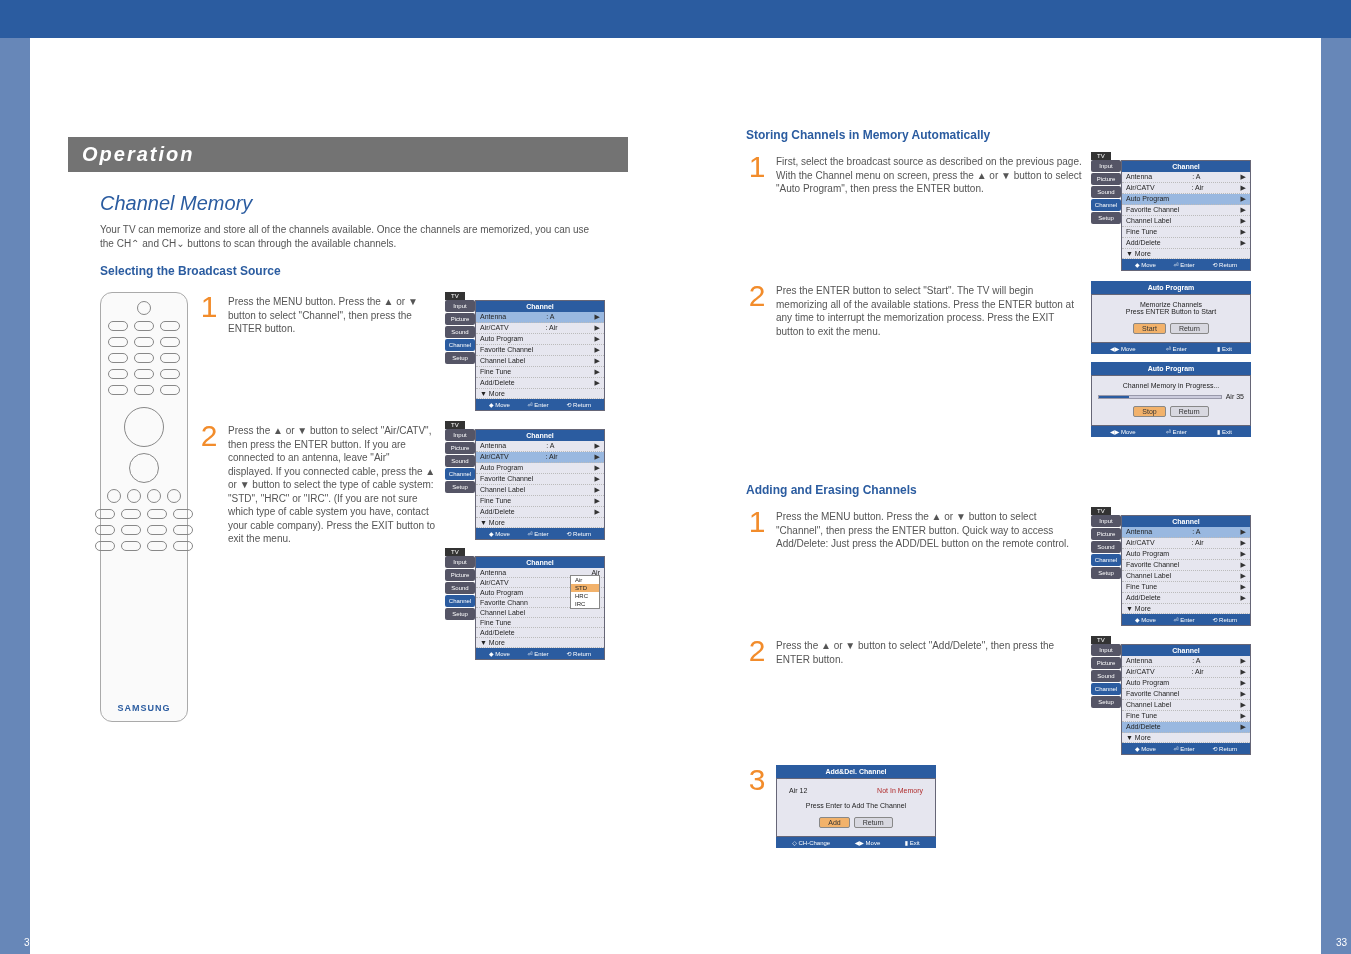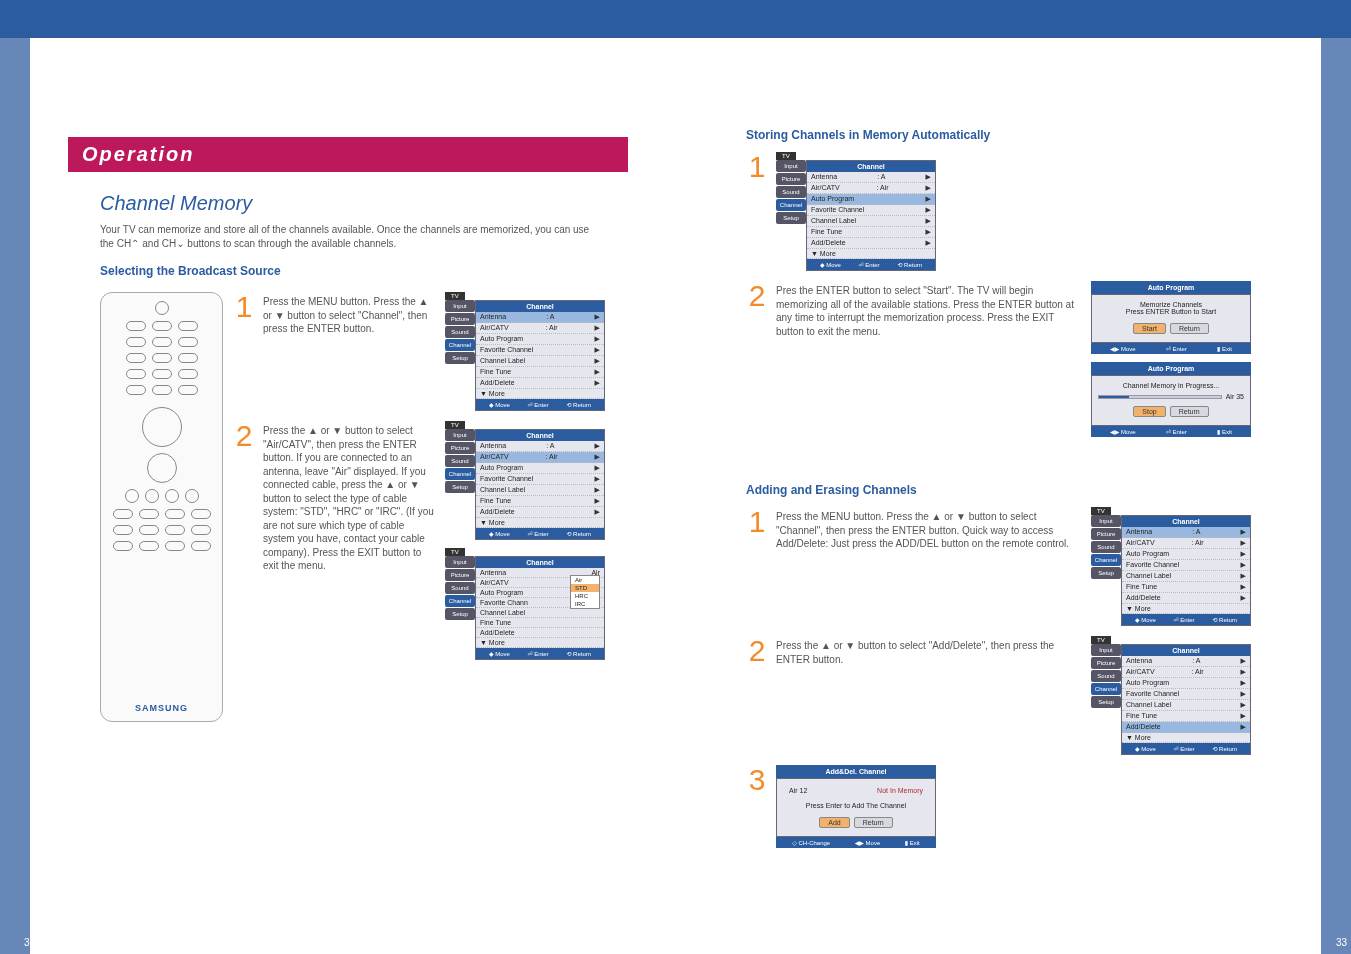--- a/index.html
+++ b/index.html
@@ -3,29 +3,29 @@
 <meta charset="utf-8">
 <style>
 *{margin:0;padding:0;box-sizing:border-box}
 body{font-family:Arial,Helvetica,sans-serif;background:#fff;width:1351px;height:954px;position:relative;overflow:hidden;font-size:11px;color:#555}
 .blue-bar-top{position:absolute;left:0;top:0;width:1351px;height:38px;background:#2b5ca0}
 .blue-bar-left{position:absolute;left:0;top:38px;width:30px;height:916px;background:#6787b8}
 .blue-bar-right{position:absolute;right:0;top:38px;width:30px;height:916px;background:#6787b8}
 .page{position:absolute;top:82px;width:625px;height:840px;background:#fff}
 .page-left{left:40px}
 .page-right{right:40px}
-.op-header{margin:55px 0 0 28px;background:#be185d;color:#fff;font-weight:bold;font-size:20px;padding:6px 14px;width:560px;font-style:italic;letter-spacing:2px}
+.op-header{margin:55px 0 0 28px;background:#737373;color:#fff;font-weight:bold;font-size:20px;padding:6px 14px;width:560px;font-style:italic;letter-spacing:2px}
 .page-content{padding:14px 60px 0 60px}
 h2{color:#2b5ca0;font-size:20px;font-weight:normal;font-style:italic;margin:6px 0 8px}
 p.intro{font-size:10px;color:#555;margin-bottom:14px;line-height:1.35}
 h3{color:#2b5ca0;font-size:12px;font-weight:bold;margin:6px 0 4px}
 .step-row{display:flex;align-items:flex-start;gap:8px;margin:10px 0}
 .step-num{color:#f28c2b;font-size:30px;font-weight:300;width:22px;text-align:center;line-height:1;flex-shrink:0}
 .step-text{font-size:10px;color:#555;line-height:1.35;flex:1;padding-top:3px}
-.remote{width:123px;height:430px;border:1px solid #aaa;border-radius:12px;background:#fafafa;padding:8px;display:flex;flex-direction:column;align-items:center;gap:6px;margin-top:10px}
+.remote{width:88px;height:430px;border:1px solid #aaa;border-radius:12px;background:#fafafa;padding:8px;display:flex;flex-direction:column;align-items:center;gap:6px;margin-top:10px}
 .remote .circle{width:14px;height:14px;border:1px solid #888;border-radius:50%}
 .remote .oval{width:20px;height:10px;border:1px solid #888;border-radius:5px}
 .remote .row{display:flex;gap:6px;justify-content:center}
 .remote .logo{font-size:9px;color:#2b5ca0;font-weight:bold;letter-spacing:1px;margin-top:auto}
 .osd{width:160px;font-size:7px;color:#fff;flex-shrink:0}
 .osd .side-tabs{display:flex;flex-direction:column;gap:1px;width:30px}
 .osd .side-tab{background:#556;color:#fff;font-size:6px;padding:3px 2px;border-radius:2px;text-align:center}
 .osd .side-tab.active{background:#2b5ca0}
 .osd .main{display:flex}
 .osd .panel{background:#e6e6ef;color:#222;flex:1;border:1px solid #667;min-height:70px}
@@ -311,20 +311,21 @@
     </div>
   </div>
 </div>
 
 <div class="page page-right">
   <div class="page-content" style="padding-top:40px">
     <h3>Storing Channels in Memory Automatically</h3>
 
     <div class="step-row">
       <div class="step-num">1</div>
+      <div class="step-text">First, select the broadcast source as described on the previous page. With the Channel menu on screen, press the ▲ or ▼ button to select "Auto Program", then press the ENTER button.</div>
       <div class="osd">
         <div><span class="tv-tab">TV</span></div>
         <div class="main">
           <div class="side-tabs">
             <div class="side-tab">Input</div>
             <div class="side-tab">Picture</div>
             <div class="side-tab">Sound</div>
             <div class="side-tab active">Channel</div>
             <div class="side-tab">Setup</div>
           </div>

